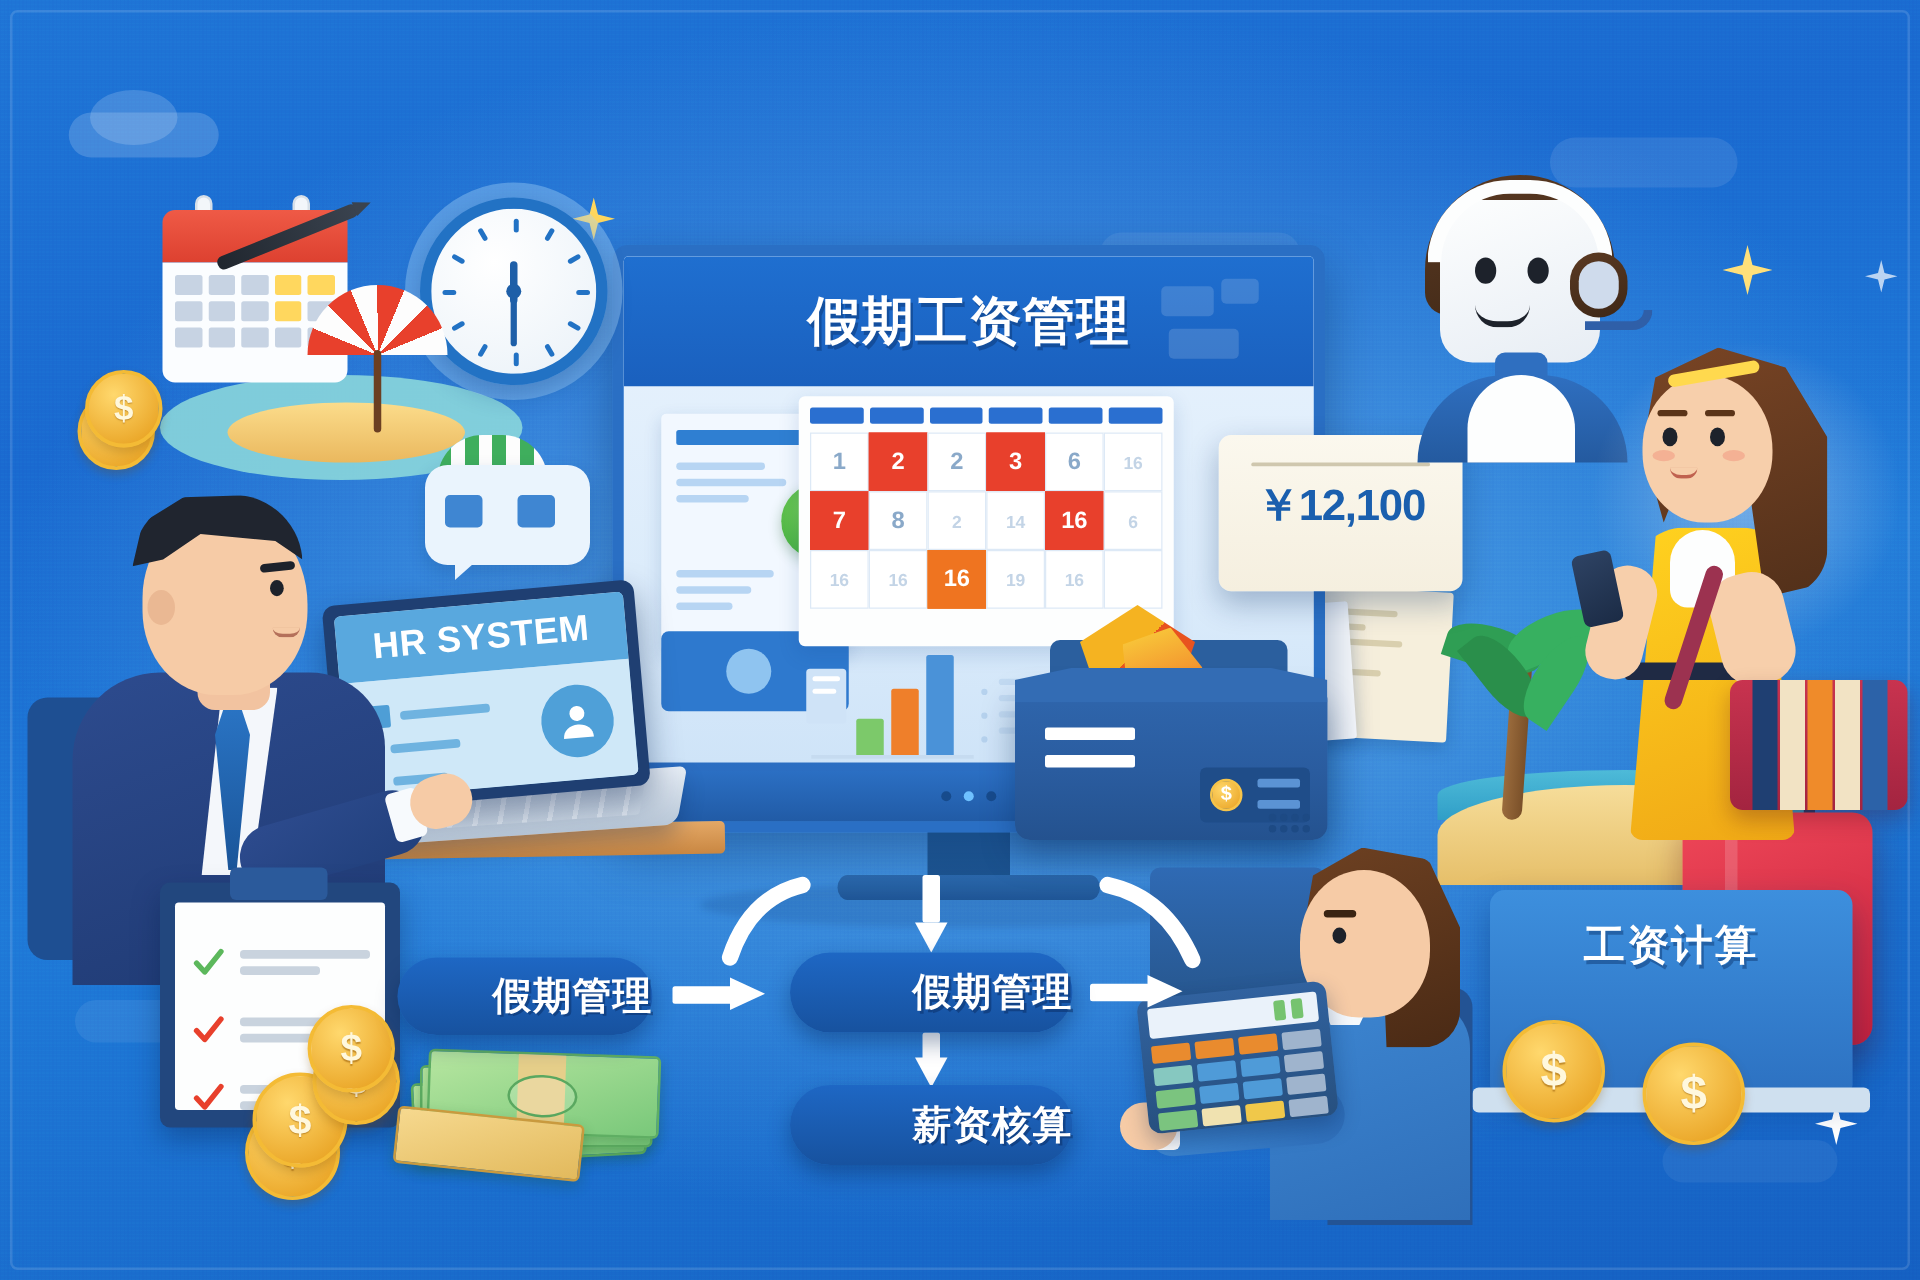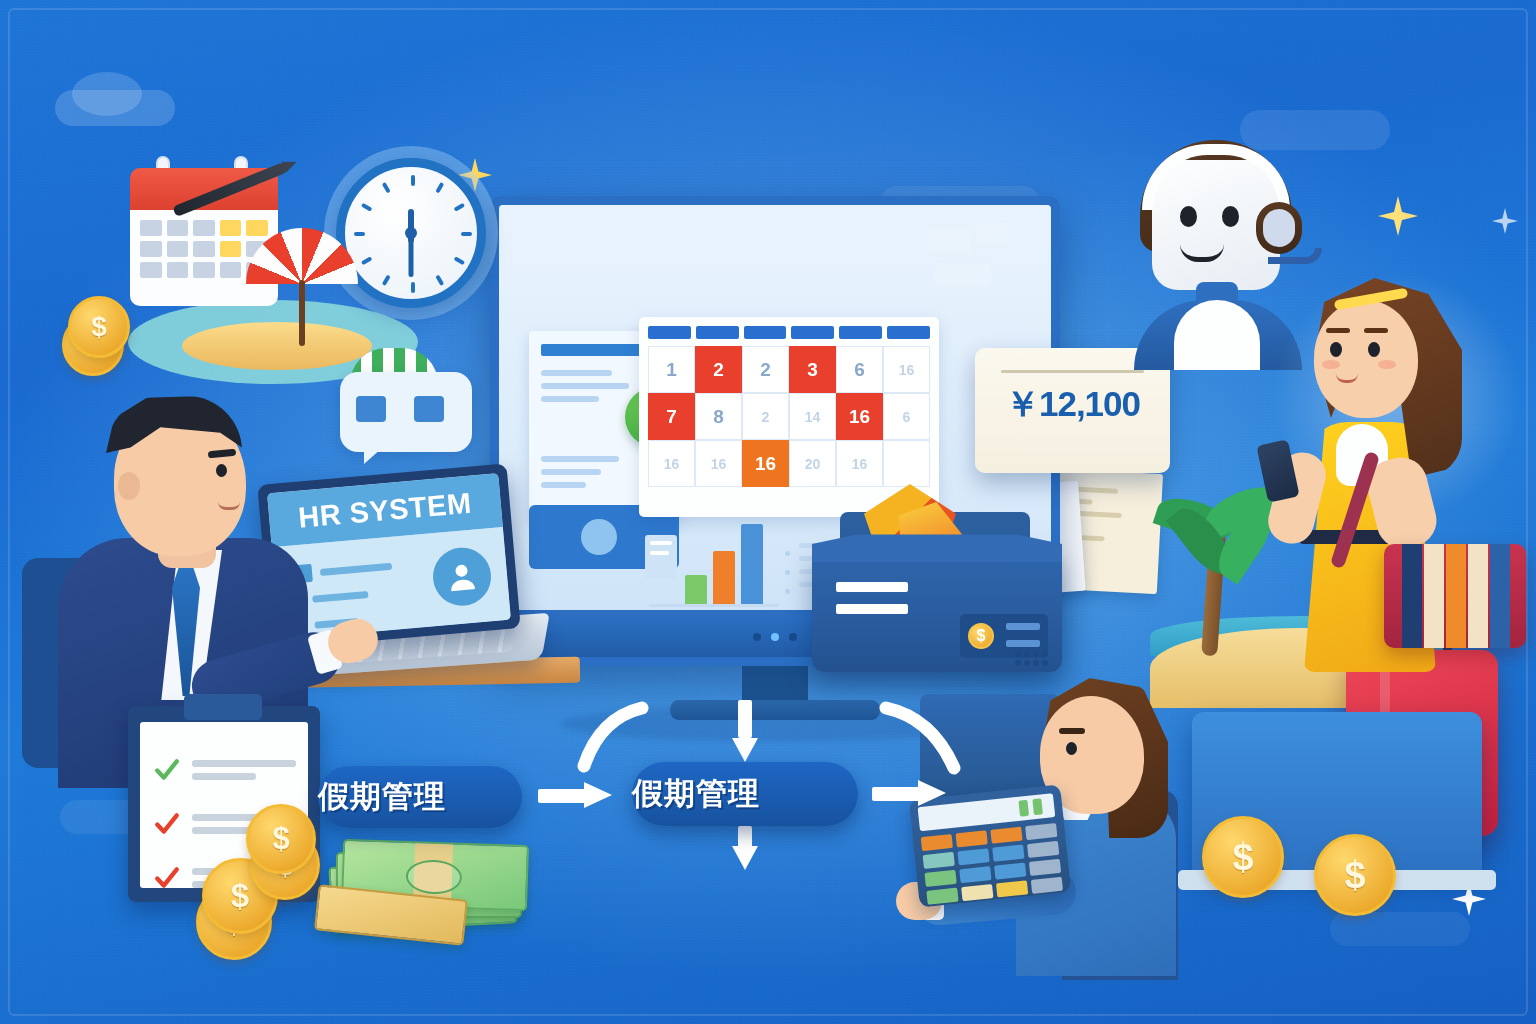--- a/index.html
+++ b/index.html
@@ -318,21 +318,21 @@
     border:2px solid #5fae63; box-shadow:0 4px 10px rgba(20,80,30,.25);
   }
   .cash .band{ position:absolute; left:70px; top:0; width:38px; height:100%; background:#e6cf8a; }
   .cash .oval{ position:absolute; left:62px; top:16px; width:56px; height:34px; border:2px solid #5aa860; border-radius:50%; background:rgba(255,255,255,.18); }
 
   
   .pill{
     position:absolute; z-index:70; border-radius:40px;
     background:linear-gradient(180deg,#1e67c4,#17529f);
     box-shadow:0 8px 18px rgba(6,35,85,.38);
-    display:flex; align-items:center; justify-content:flex-start;
+    display:flex; align-items:center; justify-content:flex-end;
     color:#fff; font-weight:bold; letter-spacing:1px;
     text-shadow:2px 2px 0 rgba(8,40,90,.45);
   }
   #pill-leave{ left:318px; top:766px; width:204px; height:62px; font-size:31px; }
   #pill-attend{ left:632px; top:762px; width:226px; height:64px; font-size:31px; }
   #pill-payroll{ left:632px; top:868px; width:226px; height:64px; font-size:31px; }
 
   .arrow{ position:absolute; z-index:68; }
   .arrow-r{ width:74px; height:26px; }
   .arrow-r .shaft{ position:absolute; left:0; top:7px; width:48px; height:14px; background:#fff; border-radius:2px; }
@@ -630,20 +630,23 @@
 
   <div class="coin-stack" style="left:62px;top:296px;">
     <div class="coin" style="left:0;top:18px;">$</div>
     <div class="coin" style="left:6px;top:0;">$</div>
   </div>
 
   <div class="shadow-el" style="left:560px;top:706px;width:430px;height:36px;"></div>
   <div class="monitor">
     <div class="bezel"></div>
     <div class="scr">
+      <div class="scr-head">
+        <span class="ht">假期工资管理</span>
+      </div>
       <div class="head-deco" style="left:430px;top:24px;width:42px;height:24px;"></div>
       <div class="head-deco" style="left:478px;top:18px;width:30px;height:20px;"></div>
       <div class="head-deco" style="left:436px;top:58px;width:56px;height:24px;"></div>
 
       <div class="doc-card" style="left:30px;">
         <div class="bar"></div>
         <div class="ln" style="width:56%"></div>
         <div class="ln" style="width:70%"></div>
         <div class="ln" style="width:46%"></div>
         <div style="height:40px"></div>
@@ -678,21 +681,21 @@
             <div class="cal-cell faint">16</div>
             <div class="cal-cell red">7</div>
             <div class="cal-cell">8</div>
             <div class="cal-cell faint">2</div>
             <div class="cal-cell faint">14</div>
             <div class="cal-cell red">16</div>
             <div class="cal-cell faint">6</div>
             <div class="cal-cell faint">16</div>
             <div class="cal-cell faint">16</div>
             <div class="cal-cell orange">16</div>
-            <div class="cal-cell faint">20</div>
+            <div class="cal-cell faint">19</div>
             <div class="cal-cell faint">16</div>
             <div class="cal-cell faint"></div>
           </div>
       </div>
 
       <div class="mini-chart">
         <div class="mc-tip">
             <div class="l"></div>
             <div class="l" style="width:60%"></div>
           </div>
@@ -968,22 +971,26 @@
     <span>假期管理</span>
   </div>
   <div class="arrow arrow-r" style="left:872px;top:780px;">
     <div class="shaft"></div>
       <div class="tipx"></div>
   </div>
   <div class="arrow arrow-d" style="left:732px;top:826px;height:44px;">
     <div class="shaft" style="height:22px"></div>
       <div class="tipx"></div>
   </div>
+  <div class="pill" id="pill-payroll">
+    <span>薪资核算</span>
+  </div>
 
   <div class="calc-panel">
+    <span class="cp-t">工资计算</span>
     <div class="cp-base"></div>
   </div>
 
   <div class="acct">
     <div class="mon"></div>
     <div class="chair"></div>
     <div class="body"></div>
     <div class="collar"></div>
     <div class="hair"></div>
     <div class="head"></div>

